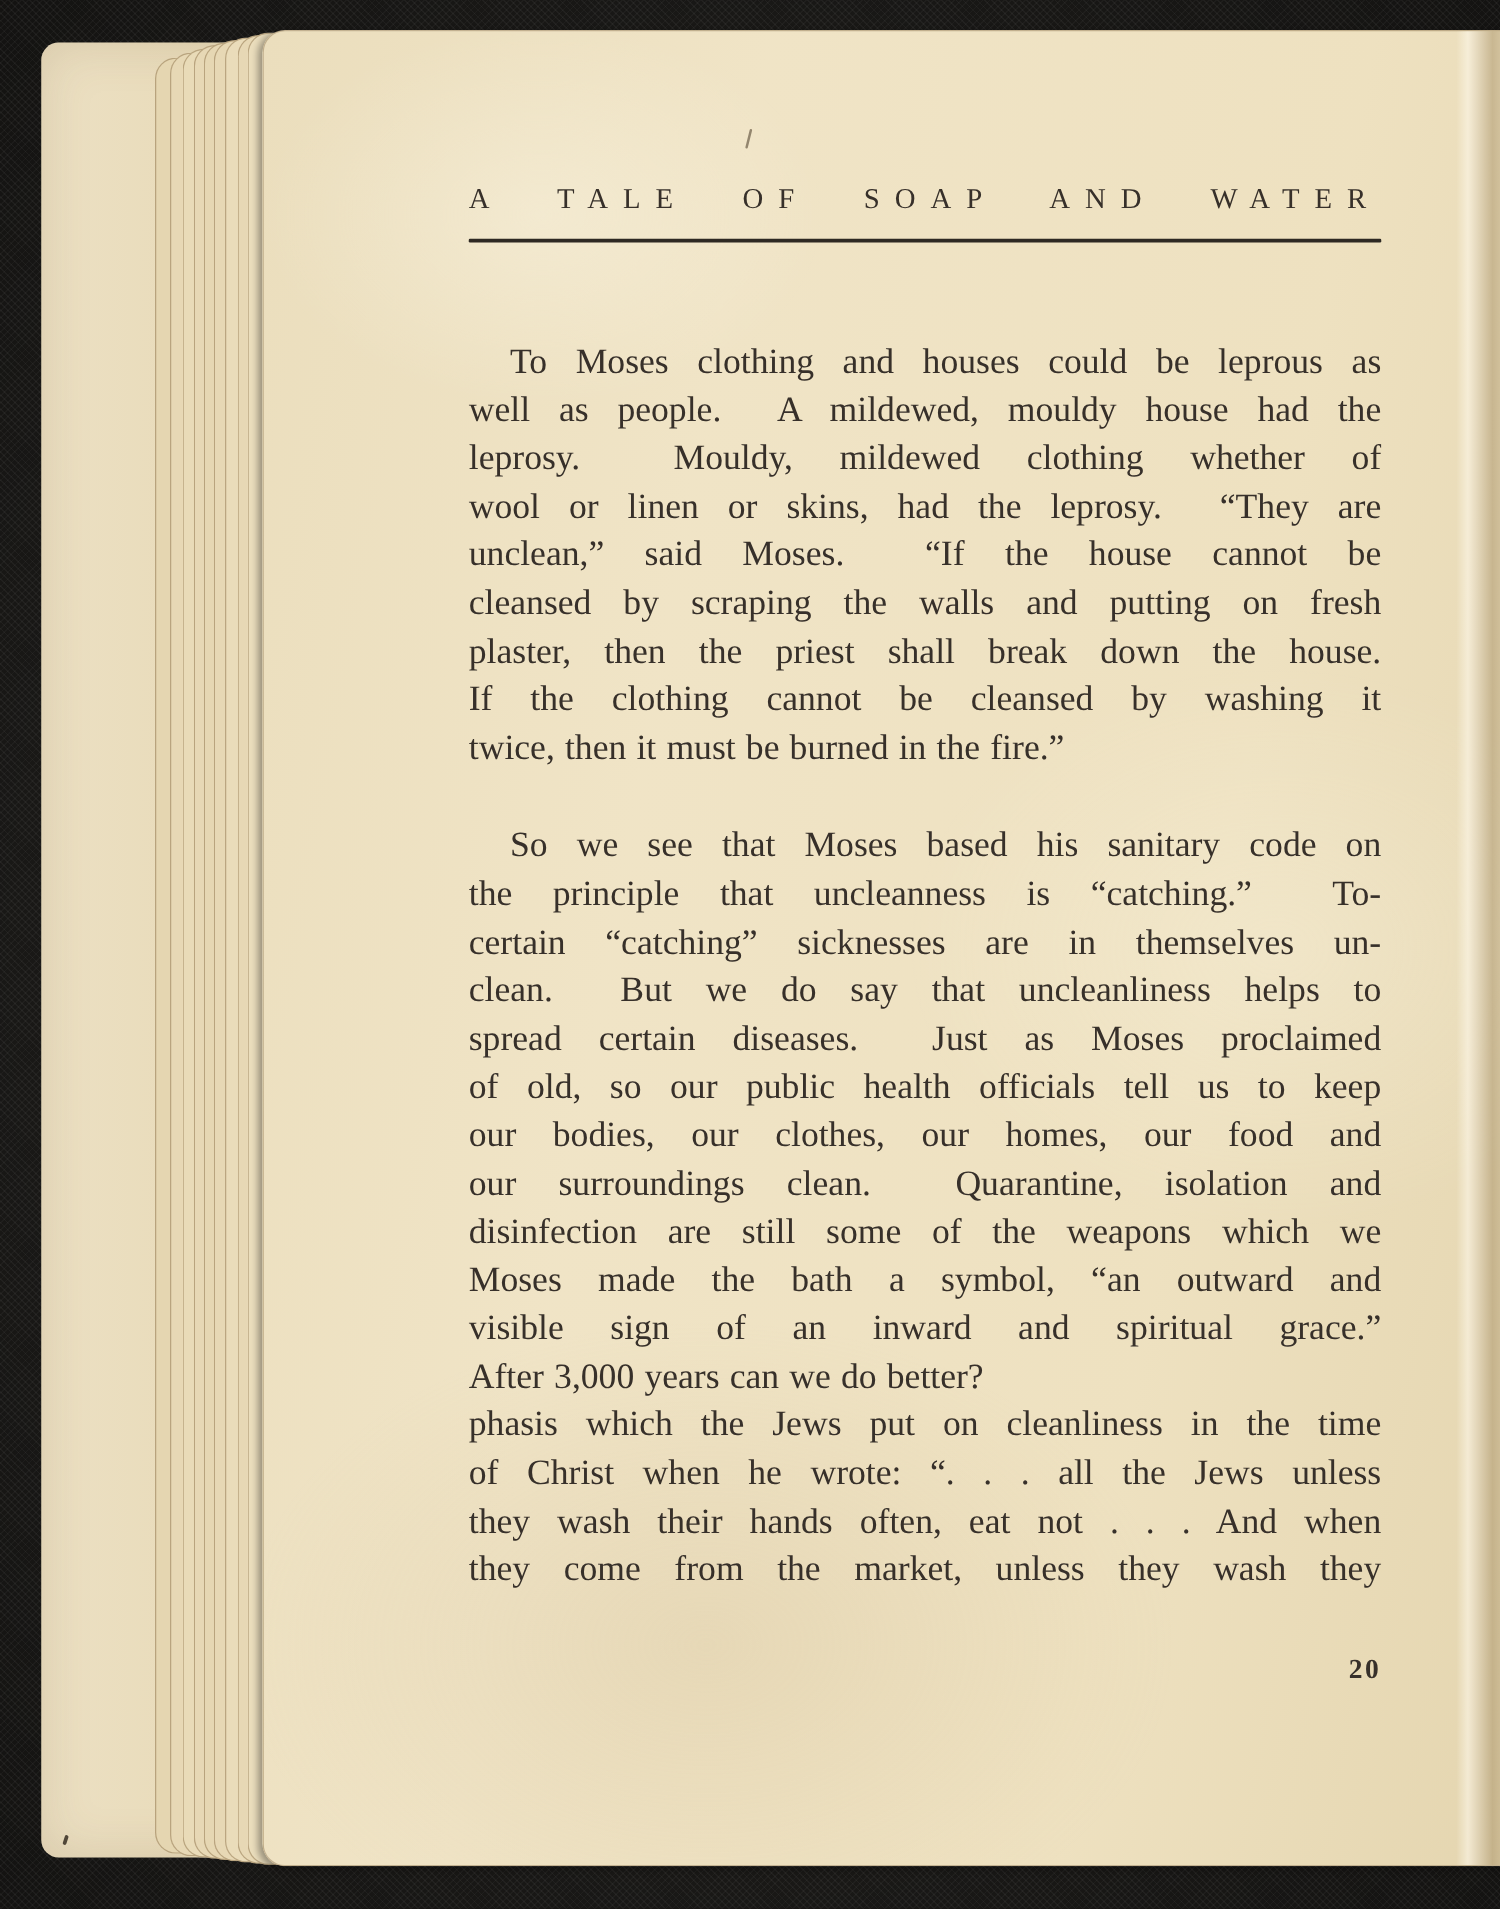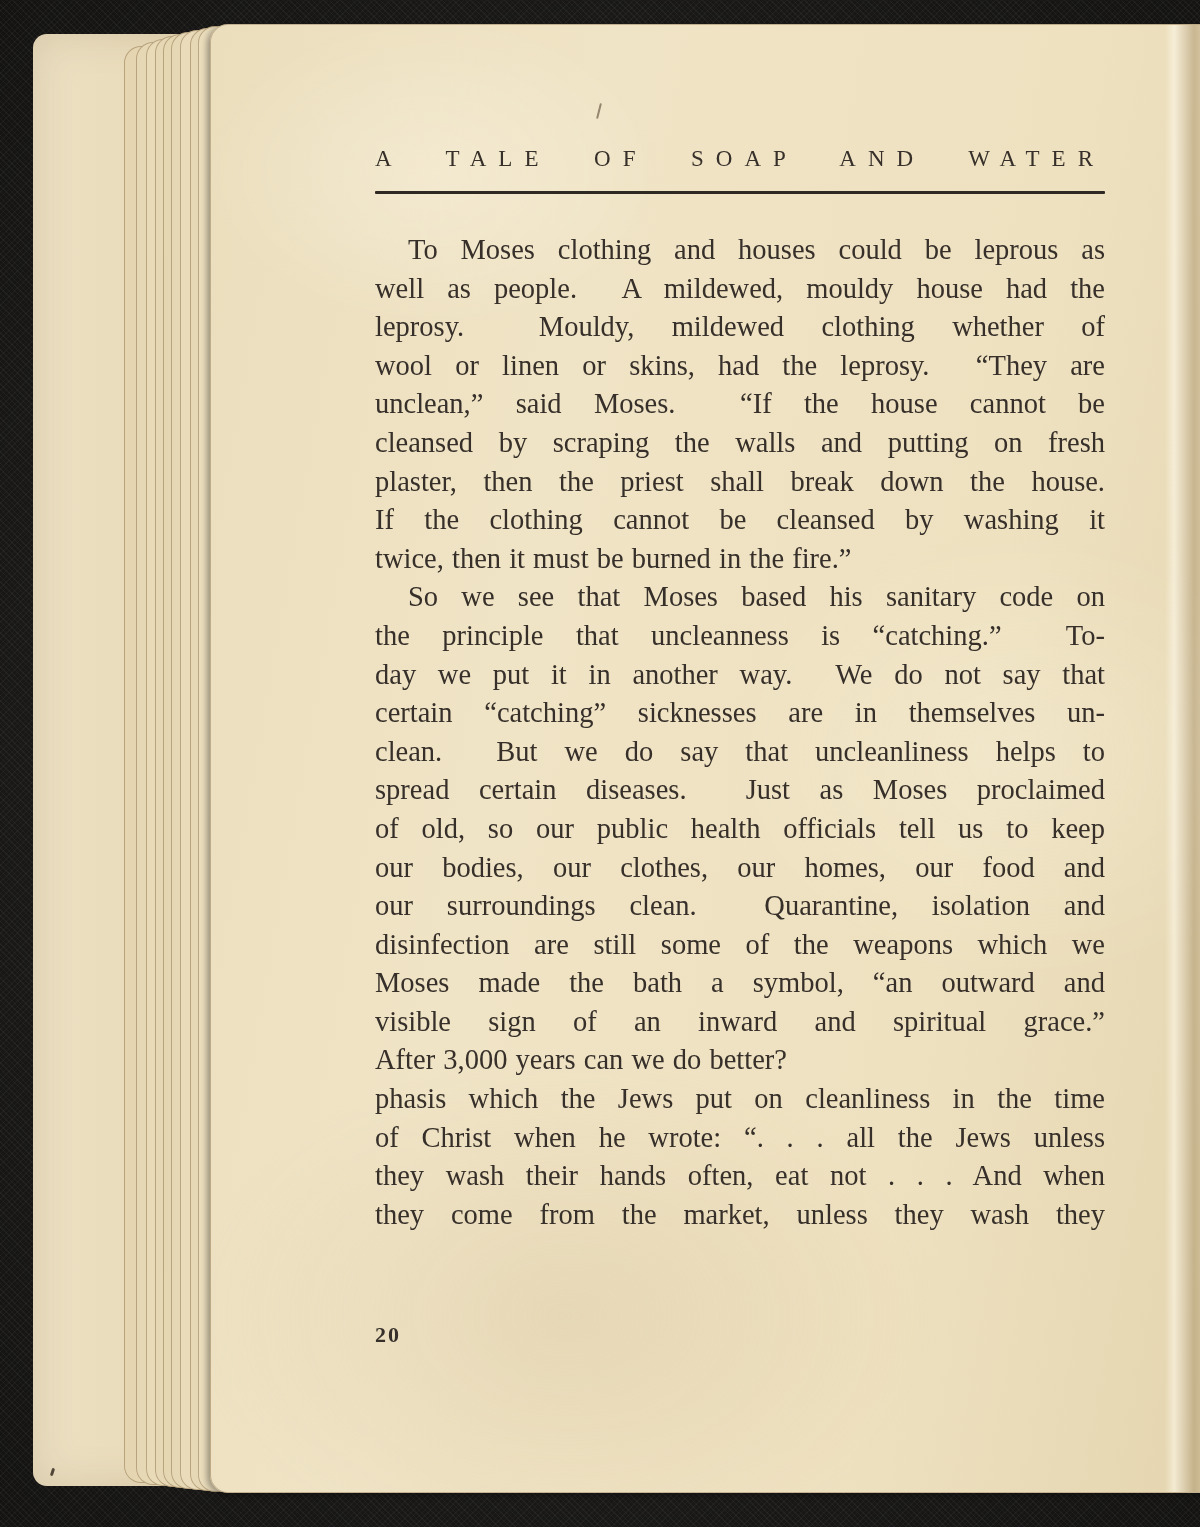--- a/index.html
+++ b/index.html
@@ -46,23 +46,23 @@
   
   .content{position:absolute;left:375px;top:0;width:730px;color:#37302a;}
   .running-head{position:absolute;top:144px;left:0;width:730px;
     font-size:23px;line-height:30px;letter-spacing:12px;word-spacing:9px;
     text-align:justify;text-align-last:justify;}
   .rule{position:absolute;top:191px;left:0;width:730px;height:3px;
     background:#2e2923;border-radius:1px;}
   .bodytext{position:absolute;top:231px;left:0;width:730px;
     font-size:28.5px;line-height:38.6px;word-spacing:1px;}
   .l{height:38.6px;overflow:hidden;text-align:justify;text-align-last:justify;}
-  .l.first{text-indent:33px;}
+  .l.first{text-indent:33px;margin-top:40px;}
   .l.end{text-align:left;text-align-last:left;}
-  .folio{position:absolute;top:1322px;left:0;width:730px;text-align:left;
+  .folio{position:absolute;top:1322px;left:0;width:730px;text-align:right;
     font-size:22px;font-weight:700;letter-spacing:2px;}
   .faint-mark{position:absolute;left:236px;top:1458px;font-size:11px;
     font-family:"Liberation Serif",serif;color:rgba(122,102,66,.55);}
   .speck{position:absolute;left:51px;top:1468px;width:3px;height:8px;
     background:rgba(42,34,24,.8);border-radius:2px;transform:rotate(18deg);}
 </style>
 </head>
 <body>
 
 <div class="stage">
@@ -97,21 +97,20 @@
       <div class="l">well as people.&nbsp; A mildewed, mouldy house had the</div>
       <div class="l">leprosy.&nbsp; Mouldy, mildewed clothing whether of</div>
       <div class="l">wool or linen or skins, had the leprosy.&nbsp; “They are</div>
       <div class="l">unclean,” said Moses.&nbsp; “If the house cannot be</div>
       <div class="l">cleansed by scraping the walls and putting on fresh</div>
       <div class="l">plaster, then the priest shall break down the house.</div>
       <div class="l">If the clothing cannot be cleansed by washing it</div>
       <div class="l end">twice, then it must be burned in the fire.”</div>
       <div class="l first">So we see that Moses based his sanitary code on</div>
       <div class="l">the principle that uncleanness is “catching.”&nbsp; To-</div>
-      <div class="l">day we put it in another way.&nbsp; We do not say that</div>
       <div class="l">certain “catching” sicknesses are in themselves un-</div>
       <div class="l">clean.&nbsp; But we do say that uncleanliness helps to</div>
       <div class="l">spread certain diseases.&nbsp; Just as Moses proclaimed</div>
       <div class="l">of old, so our public health officials tell us to keep</div>
       <div class="l">our bodies, our clothes, our homes, our food and</div>
       <div class="l">our surroundings clean.&nbsp; Quarantine, isolation and</div>
       <div class="l">disinfection are still some of the weapons which we</div>
       <div class="l">Moses made the bath a symbol, “an outward and</div>
       <div class="l">visible sign of an inward and spiritual grace.”</div>
       <div class="l end">After 3,000 years can we do better?</div>

